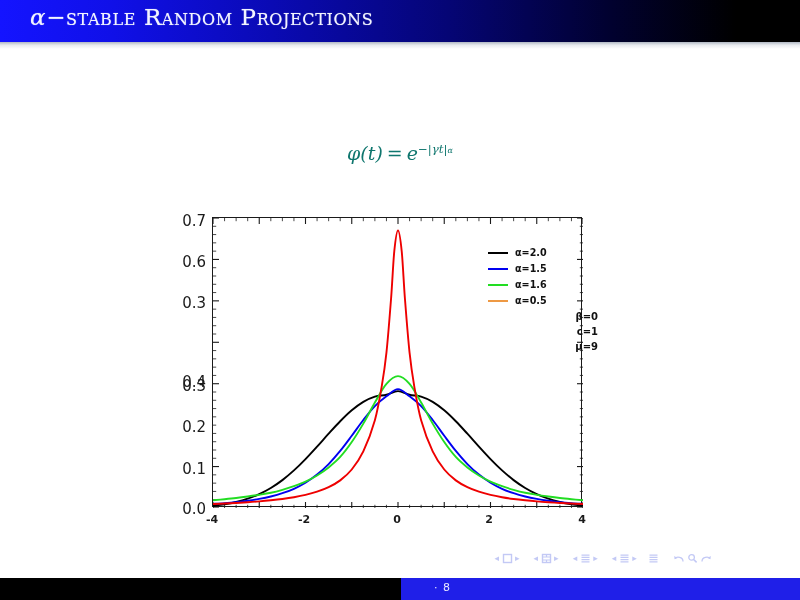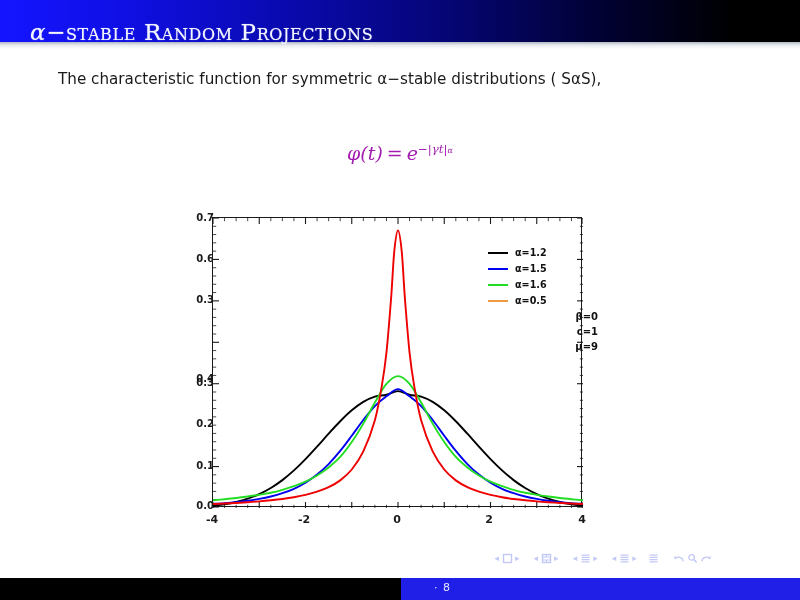--- a/index.html
+++ b/index.html
@@ -23,21 +23,21 @@
     background: linear-gradient(to right, #1414ff 0%, #1010e8 14%, #0a0ab4 34%, #050575 56%, #010130 76%, #000000 92%, #000000 100%);
   }
   .titlebar-shadow {
     position: absolute;
     left: 0; top: 42px;
     width: 800px; height: 7px;
     background: linear-gradient(to bottom, rgba(150,160,175,0.75) 0%, rgba(205,210,218,0.45) 45%, rgba(255,255,255,0) 100%);
   }
   .title-text {
     position: absolute;
-    left: 30px; top: 19px;
+    left: 30px; top: 4px;
     font-family: "DejaVu Serif", serif;
     font-size: 23px;
     color: #f2f4ff;
     letter-spacing: 0.6px;
     white-space: nowrap;
     text-shadow: 0 0 1px rgba(255,255,255,0.6);
   }
   .title-text .sc {
     font-variant: small-caps;
   }
@@ -59,21 +59,21 @@
 
   
   .equation {
     position: absolute;
     left: 0; top: 142px;
     width: 800px;
     text-align: center;
     font-family: "DejaVu Serif", serif;
     font-style: italic;
     font-size: 19px;
-    color: #a21caf;
+    color: #0f766e;
   }
   .equation .sup {
     font-size: 0.62em;
     vertical-align: super;
     font-style: italic;
   }
   .equation .op { font-style: normal; padding: 0 4px; }
 
   
   .figure {
@@ -86,26 +86,26 @@
     left: 42px; top: 12px;
     width: 370px; height: 290px;
     border: 1.6px solid #1a1a1a;
     background: #ffffff;
     box-sizing: border-box;
   }
   .plot-svg { position: absolute; left: 0; top: 0; }
 
   .ylab {
     position: absolute;
-    left: 8px;
+    left: 0px;
     width: 36px;
     text-align: right;
     font-family: "DejaVu Sans", sans-serif;
-    font-size: 10px;
-    font-weight: bold;
+    font-size: 15px;
+    font-weight: normal;
     color: #1a1a1a;
   }
   .xlab {
     position: absolute;
     top: 308px;
     width: 30px;
     text-align: center;
     font-family: "DejaVu Sans", sans-serif;
     font-size: 11px;
     font-weight: bold;
@@ -196,21 +196,20 @@
   }
 </style>
 </head>
 <body>
 
 <div class="titlebar"></div>
 <div class="titlebar-shadow"></div>
 <div class="title-text"><span class="mi">α</span><span class="sc">−stable Random Projections</span></div>
 
 <div class="body-text">
-  <div>The characteristic function for symmetric α−stable distributions ( SαS),</div>
 </div>
 
 <div class="equation">
   <span>φ(t)</span><span class="op">=</span><span>e</span><span class="sup">−|γt|</span><span class="sup" style="font-size:0.42em; vertical-align:super;">α</span>
 </div>
 
 <div class="figure">
 
   <div class="ylab" style="top:7px;">0.7</div>
   <div class="ylab" style="top:48px;">0.6</div>
@@ -372,21 +371,21 @@
         <path d="M 0.00 287.72 C 1.93 287.47, 7.71 286.85, 11.56 286.23 C 15.42 285.61, 19.27 284.91, 23.13 283.99 C 26.98 283.07, 30.83 282.03, 34.69 280.72 C 38.54 279.42, 42.40 277.94, 46.25 276.16 C 50.10 274.38, 53.96 272.37, 57.81 270.03 C 61.67 267.69, 65.52 265.05, 69.38 262.12 C 73.23 259.18, 77.08 255.92, 80.94 252.42 C 84.79 248.92, 88.65 245.08, 92.50 241.11 C 96.35 237.15, 100.21 232.88, 104.06 228.64 C 107.92 224.41, 111.77 219.94, 115.63 215.72 C 119.48 211.49, 123.33 207.18, 127.19 203.29 C 131.04 199.40, 134.90 195.58, 138.75 192.35 C 142.60 189.12, 146.46 186.19, 150.31 183.90 C 154.17 181.62, 158.02 179.83, 161.88 178.64 C 165.73 177.45, 169.58 177.69, 173.44 176.78 C 177.29 175.86, 181.15 173.13, 185.00 173.13 C 188.85 173.13, 192.71 175.86, 196.56 176.78 C 200.42 177.69, 204.27 177.45, 208.13 178.64 C 211.98 179.83, 215.83 181.62, 219.69 183.90 C 223.54 186.19, 227.40 189.12, 231.25 192.35 C 235.10 195.58, 238.96 199.40, 242.81 203.29 C 246.67 207.18, 250.52 211.49, 254.38 215.72 C 258.23 219.94, 262.08 224.41, 265.94 228.64 C 269.79 232.88, 273.65 237.15, 277.50 241.11 C 281.35 245.08, 285.21 248.92, 289.06 252.42 C 292.92 255.92, 296.77 259.18, 300.63 262.12 C 304.48 265.05, 308.33 267.69, 312.19 270.03 C 316.04 272.37, 319.90 274.38, 323.75 276.16 C 327.60 277.94, 331.46 279.42, 335.31 280.72 C 339.17 282.03, 343.02 283.07, 346.88 283.99 C 350.73 284.91, 354.58 285.61, 358.44 286.23 C 362.29 286.85, 368.07 287.47, 370.00 287.72" fill="none" stroke="#000000" stroke-width="1.9" stroke-linejoin="round" stroke-linecap="round"></path>
         <path d="M 0.00 285.94 C 1.93 285.81, 7.71 285.46, 11.56 285.15 C 15.42 284.85, 19.27 284.52, 23.13 284.12 C 26.98 283.72, 30.83 283.28, 34.69 282.75 C 38.54 282.22, 42.40 281.64, 46.25 280.93 C 50.10 280.22, 53.96 279.44, 57.81 278.48 C 61.67 277.53, 65.52 276.49, 69.38 275.21 C 73.23 273.93, 77.08 272.52, 80.94 270.78 C 84.79 269.03, 88.65 267.09, 92.50 264.73 C 96.35 262.37, 100.21 259.72, 104.06 256.61 C 107.92 253.50, 111.77 250.03, 115.63 246.09 C 119.48 242.14, 123.33 237.68, 127.19 232.95 C 131.04 228.23, 134.90 222.91, 138.75 217.75 C 142.60 212.59, 146.46 206.94, 150.31 202.01 C 154.17 197.07, 158.02 192.08, 161.88 188.13 C 165.73 184.18, 169.58 181.15, 173.44 178.31 C 177.29 175.47, 181.15 171.10, 185.00 171.10 C 188.85 171.10, 192.71 175.47, 196.56 178.31 C 200.42 181.15, 204.27 184.18, 208.13 188.13 C 211.98 192.08, 215.83 197.07, 219.69 202.01 C 223.54 206.94, 227.40 212.59, 231.25 217.75 C 235.10 222.91, 238.96 228.23, 242.81 232.95 C 246.67 237.68, 250.52 242.14, 254.38 246.09 C 258.23 250.03, 262.08 253.50, 265.94 256.61 C 269.79 259.72, 273.65 262.37, 277.50 264.73 C 281.35 267.09, 285.21 269.03, 289.06 270.78 C 292.92 272.52, 296.77 273.93, 300.63 275.21 C 304.48 276.49, 308.33 277.53, 312.19 278.48 C 316.04 279.44, 319.90 280.22, 323.75 280.93 C 327.60 281.64, 331.46 282.22, 335.31 282.75 C 339.17 283.28, 343.02 283.72, 346.88 284.12 C 350.73 284.52, 354.58 284.85, 358.44 285.15 C 362.29 285.46, 368.07 285.81, 370.00 285.94" fill="none" stroke="#0000f0" stroke-width="1.9" stroke-linejoin="round" stroke-linecap="round"></path>
         <path d="M 0.00 282.25 C 1.93 282.08, 7.71 281.59, 11.56 281.22 C 15.42 280.84, 19.27 280.46, 23.13 280.02 C 26.98 279.57, 30.83 279.06, 34.69 278.52 C 38.54 277.99, 42.40 277.45, 46.25 276.83 C 50.10 276.20, 53.96 275.59, 57.81 274.75 C 61.67 273.92, 65.52 272.91, 69.38 271.81 C 73.23 270.71, 77.08 269.53, 80.94 268.17 C 84.79 266.80, 88.65 265.40, 92.50 263.61 C 96.35 261.82, 100.21 259.80, 104.06 257.44 C 107.92 255.08, 111.77 252.52, 115.63 249.44 C 119.48 246.36, 123.33 243.19, 127.19 238.96 C 131.04 234.73, 134.90 229.60, 138.75 224.05 C 142.60 218.49, 146.46 212.20, 150.31 205.61 C 154.17 199.02, 158.02 191.14, 161.88 184.52 C 165.73 177.90, 169.58 170.28, 173.44 165.88 C 177.29 161.48, 181.15 158.13, 185.00 158.13 C 188.85 158.13, 192.71 161.48, 196.56 165.88 C 200.42 170.28, 204.27 177.90, 208.13 184.52 C 211.98 191.14, 215.83 199.02, 219.69 205.61 C 223.54 212.20, 227.40 218.49, 231.25 224.05 C 235.10 229.60, 238.96 234.73, 242.81 238.96 C 246.67 243.19, 250.52 246.36, 254.38 249.44 C 258.23 252.52, 262.08 255.08, 265.94 257.44 C 269.79 259.80, 273.65 261.82, 277.50 263.61 C 281.35 265.40, 285.21 266.80, 289.06 268.17 C 292.92 269.53, 296.77 270.71, 300.63 271.81 C 304.48 272.91, 308.33 273.92, 312.19 274.75 C 316.04 275.59, 319.90 276.20, 323.75 276.83 C 327.60 277.45, 331.46 277.99, 335.31 278.52 C 339.17 279.06, 343.02 279.57, 346.88 280.02 C 350.73 280.46, 354.58 280.84, 358.44 281.22 C 362.29 281.59, 368.07 282.08, 370.00 282.25" fill="none" stroke="#22dd22" stroke-width="1.9" stroke-linejoin="round" stroke-linecap="round"></path>
         <path d="M 0.00 286.02 C 1.93 285.94, 7.71 285.71, 11.56 285.53 C 15.42 285.35, 19.27 285.16, 23.13 284.95 C 26.98 284.73, 30.83 284.50, 34.69 284.24 C 38.54 283.98, 42.40 283.70, 46.25 283.37 C 50.10 283.05, 53.96 282.69, 57.81 282.29 C 61.67 281.89, 65.52 281.48, 69.38 280.97 C 73.23 280.46, 77.08 279.91, 80.94 279.23 C 84.79 278.55, 88.65 277.83, 92.50 276.91 C 96.35 275.99, 100.21 275.01, 104.06 273.72 C 107.92 272.43, 111.77 271.05, 115.63 269.16 C 119.48 267.27, 123.33 265.31, 127.19 262.37 C 131.04 259.43, 134.90 256.34, 138.75 251.51 C 142.60 246.69, 146.46 241.63, 150.31 233.41 C 154.17 225.19, 158.79 213.11, 161.88 202.17 C 164.96 191.23, 166.89 179.04, 168.81 167.79 C 170.74 156.53, 171.90 149.14, 173.44 134.64 C 174.98 120.14, 176.75 97.70, 178.06 80.79 C 179.37 63.87, 180.14 44.54, 181.30 33.14 C 182.46 21.75, 183.77 12.43, 185.00 12.43 C 186.23 12.43, 187.54 21.75, 188.70 33.14 C 189.86 44.54, 190.63 63.87, 191.94 80.79 C 193.25 97.70, 195.02 120.14, 196.56 134.64 C 198.10 149.14, 199.26 156.53, 201.19 167.79 C 203.11 179.04, 205.04 191.23, 208.13 202.17 C 211.21 213.11, 215.83 225.19, 219.69 233.41 C 223.54 241.63, 227.40 246.69, 231.25 251.51 C 235.10 256.34, 238.96 259.43, 242.81 262.37 C 246.67 265.31, 250.52 267.27, 254.38 269.16 C 258.23 271.05, 262.08 272.43, 265.94 273.72 C 269.79 275.01, 273.65 275.99, 277.50 276.91 C 281.35 277.83, 285.21 278.55, 289.06 279.23 C 292.92 279.91, 296.77 280.46, 300.63 280.97 C 304.48 281.48, 308.33 281.89, 312.19 282.29 C 316.04 282.69, 319.90 283.05, 323.75 283.37 C 327.60 283.70, 331.46 283.98, 335.31 284.24 C 339.17 284.50, 343.02 284.73, 346.88 284.95 C 350.73 285.16, 354.58 285.35, 358.44 285.53 C 362.29 285.71, 368.07 285.94, 370.00 286.02" fill="none" stroke="#ee0000" stroke-width="1.9" stroke-linejoin="round" stroke-linecap="round"></path>
       </svg>
   </div>
 
   <div class="legend">
     <div class="legend-row">
       <span class="legend-swatch" style="border-top-color:#000000;"></span>
-      <span class="legend-label">α=1.2</span>
+      <span class="legend-label">α=2.0</span>
     </div>
     <div class="legend-row">
       <span class="legend-swatch" style="border-top-color:#0000f0;"></span>
       <span class="legend-label">α=1.5</span>
     </div>
     <div class="legend-row">
       <span class="legend-swatch" style="border-top-color:#22dd22;"></span>
       <span class="legend-label">α=1.6</span>
     </div>
     <div class="legend-row">

